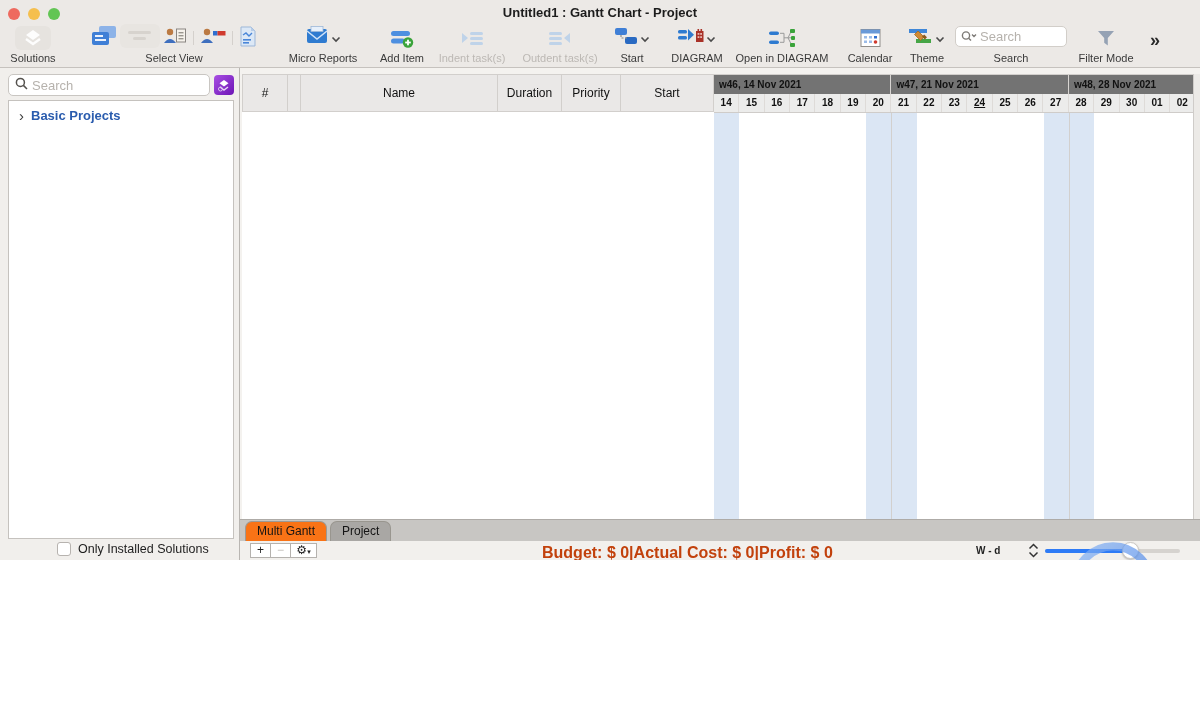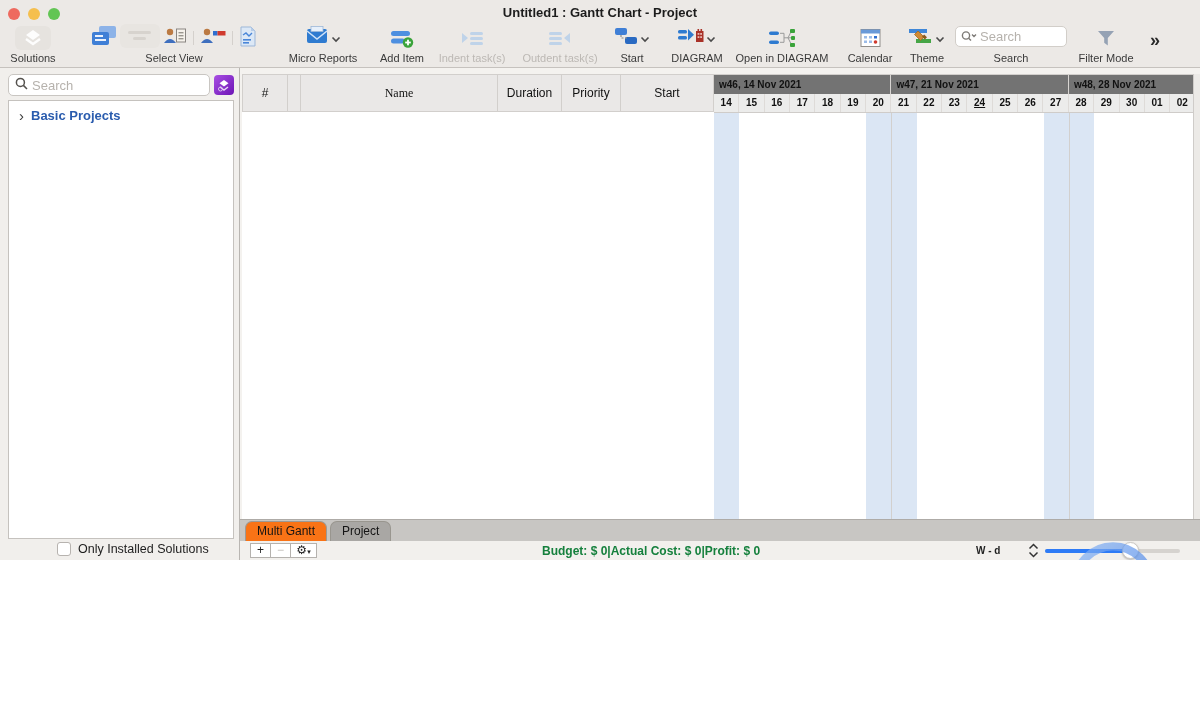--- a/index.html
+++ b/index.html
@@ -55,21 +55,21 @@
   .vscroll { position:absolute; right:0; top:6px; width:7px; bottom:41px; background:#eceae7; border-left:1px solid #cfccc9; }
 
   
   .tab-bar { position:absolute; left:0; right:0; bottom:19px; height:22px; background:#c8c6c3; border-top:1px solid #aeaba7; display:flex; align-items:flex-end; padding-left:5px; gap:3px; }
   .tab { height:20px; line-height:19px; padding:0 11px; font-size:12px; color:#141414; border-radius:7px 7px 0 0; cursor:default; }
   .tab.active { background:#f97316; border:1px solid #9c9995; border-bottom:none; }
   .tab.inactive { background:#a9a7a4; border:1px solid #99968f; border-bottom:none; }
   .bottom-bar { position:absolute; left:0; right:0; bottom:0; height:19px; background:#f2f0ed; }
   .bb-btn { position:absolute; top:2px; height:15px; background:#fff; border:1px solid #b5b2ae; font-size:12px; line-height:12px; text-align:center; color:#222; }
   .bb-btn.disabled { color:#c4c1bd; }
-  .status { position:absolute; left:302px; top:3px; font-size:12px; font-weight:bold; color:#15803d; }
+  .status { position:absolute; left:302px; top:3px; font-size:16px; font-weight:bold; color:#c2410c; }
   .zoom-scale { position:absolute; left:736px; top:4px; font-size:10px; font-weight:bold; color:#222; }
   .stepper { position:absolute; left:788px; top:2px; }
   .slider { position:absolute; left:805px; top:0; width:135px; height:19px; }
   .slider-track { position:absolute; top:8px; left:0; right:0; height:4px; border-radius:2px; background:#d6d3cf; }
   .slider-fill { position:absolute; top:8px; left:0; height:4px; border-radius:2px; }
   .slider-thumb { position:absolute; top:1px; width:17px; height:17px; border-radius:50%; background:#fff; border:1px solid #cbc8c4; box-shadow:0 1px 2px rgba(0,0,0,.25); }
 
   
   .watermark { position:absolute; left:1067px; top:538px; width:92px; height:92px; opacity:.88; pointer-events:none; }
 </style>
@@ -349,21 +349,21 @@
       <span class="checkbox"></span>
       <span class="sb-footer-label">Only Installed Solutions</span>
     </div>
   </div>
 
   <div class="main">
 
     <div class="grid-header">
       <div class="col-h" style="width:46px;">#</div>
       <div class="col-h" style="width:13px;"></div>
-      <div class="col-h" style="width:197px;font-family:Liberation Serif, serif;">Name</div>
+      <div class="col-h" style="width:197px;">Name</div>
       <div class="col-h" style="width:64px;">Duration</div>
       <div class="col-h" style="width:59px;">Priority</div>
       <div class="col-h" style="width:93px;">Start</div>
     </div>
 
     <div class="table-body"></div>
 
     <div class="gantt">
       <div class="week-row" id="week-row">
           <div class="week-cell" style="width: 177.45px;">w46, 14 Nov 2021</div>

